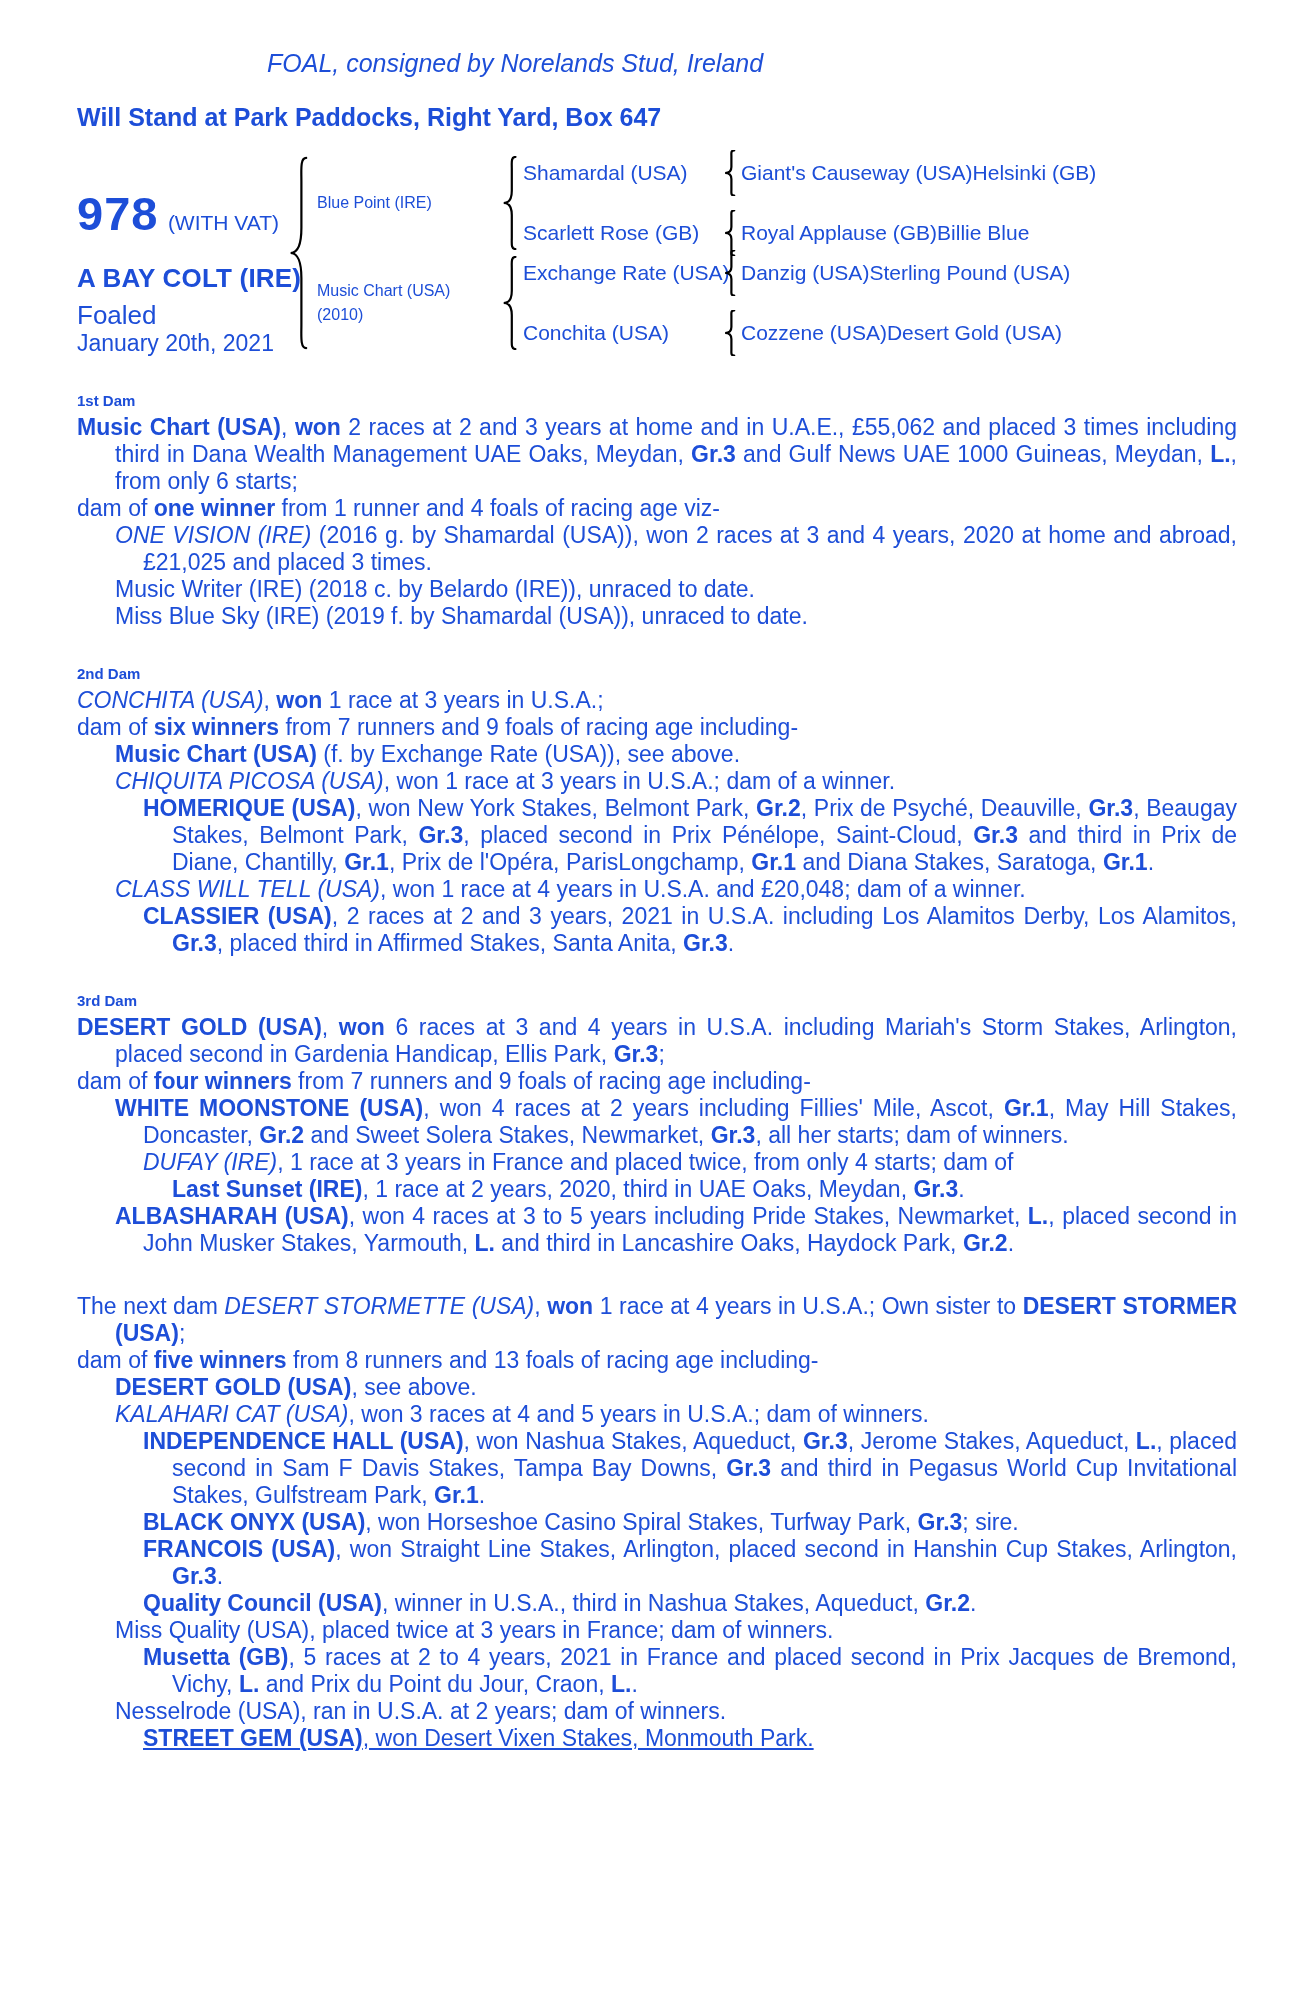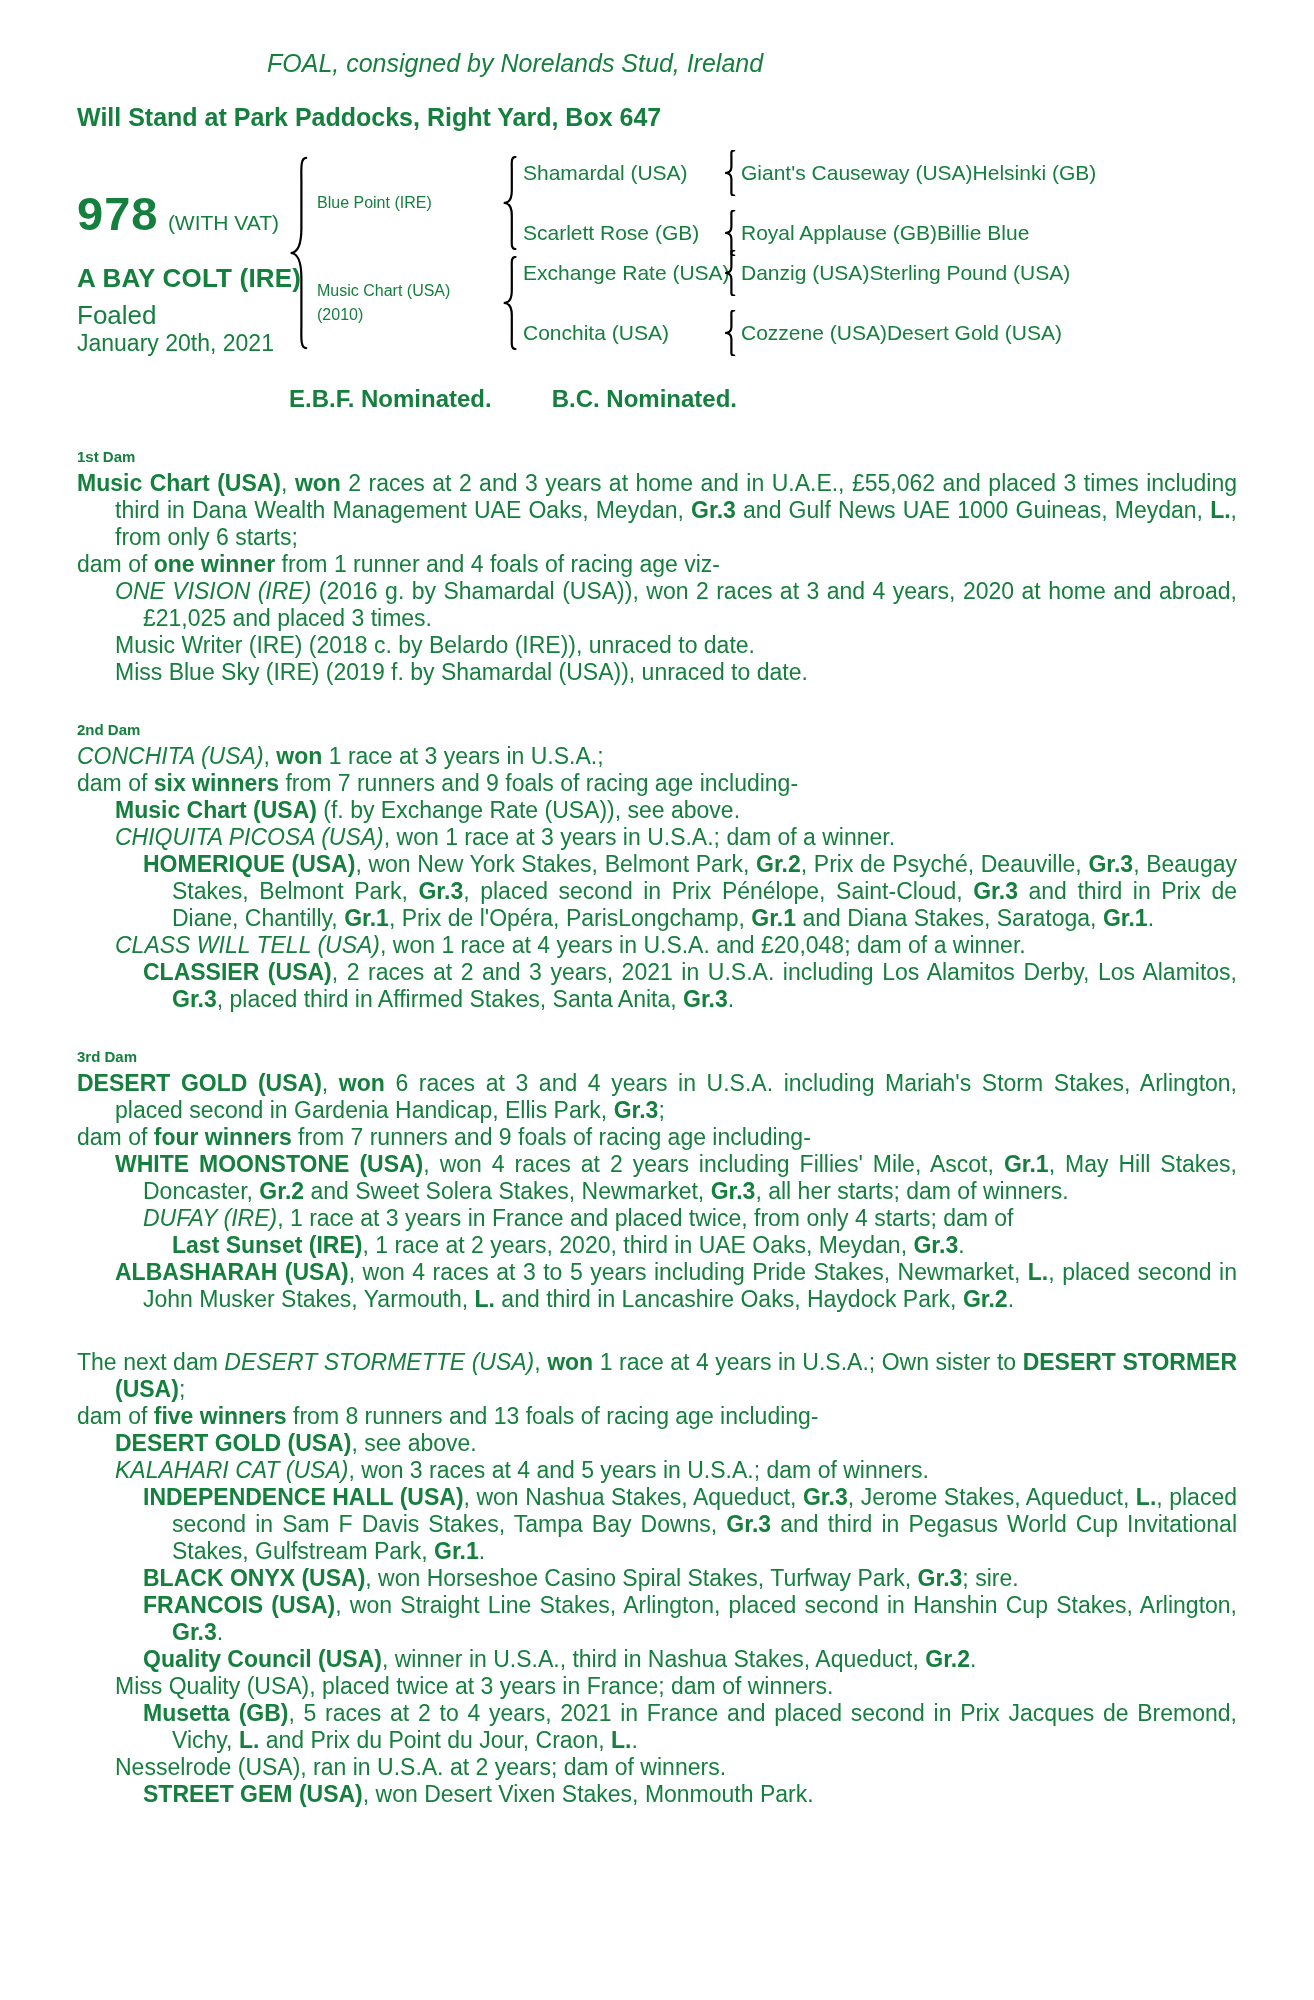--- a/index.html
+++ b/index.html
@@ -1,19 +1,19 @@
 <!DOCTYPE html>
 <html><head>
 <meta charset="utf-8">
 <style>
   html,body{margin:0;padding:0;background:#fff;}
   .page{
     position:relative;
     width:1314px;height:2000px;
-    background:#ffffff;color:#15803d;
+    background:#ffffff;color:#1d4ed8;
     box-sizing:border-box;
     padding:48px 77px 0 77px;
     overflow:hidden;
     font-family:"Liberation Sans", sans-serif;
   }
   
   .consign-title{
     font-style:italic;
     font-size:25px;line-height:30px;
     margin-left:190px;
@@ -152,24 +152,20 @@
               <div>Cozzene (USA)</div>
               <div>Desert Gold (USA)</div>
             </div>
           </div>
         </div>
       </div>
 
     </div>
   </div>
 
-  <div class="noms">
-    <span>E.B.F. Nominated.</span>
-    <span>B.C. Nominated.</span>
-  </div>
 
   <div class="catalogue-body">
       <div class="section">
         <div class="dam-heading">1st Dam</div>
         <p class="para" style="padding-left: 38px; text-indent: -38px;"><span class="b">Music Chart (USA)</span><span>, </span><span class="b">won</span><span> 2 races at 2 and 3 years at home and in U.A.E., £55,062 and placed 3 times including third in Dana Wealth Management UAE Oaks, Meydan, </span><span class="b">Gr.3</span><span> and Gulf News UAE 1000 Guineas, Meydan, </span><span class="b">L.</span><span>, from only 6 starts;</span></p>
         <p class="para" style="padding-left: 38px; text-indent: -38px;"><span>dam of </span><span class="b">one winner</span><span> from 1 runner and 4 foals of racing age viz-</span></p>
         <p class="para" style="padding-left: 66px; text-indent: -28px;"><span class="i">ONE VISION (IRE)</span><span> (2016 g. by Shamardal (USA)), won 2 races at 3 and 4 years, 2020 at home and abroad, £21,025 and placed 3 times.</span></p>
         <p class="para" style="padding-left: 66px; text-indent: -28px;"><span>Music Writer (IRE) (2018 c. by Belardo (IRE)), unraced to date.</span></p>
         <p class="para" style="padding-left: 66px; text-indent: -28px;"><span>Miss Blue Sky (IRE) (2019 f. by Shamardal (USA)), unraced to date.</span></p>
       </div>
@@ -197,17 +193,17 @@
         <p class="para" style="padding-left: 38px; text-indent: -38px;"><span>dam of </span><span class="b">five winners</span><span> from 8 runners and 13 foals of racing age including-</span></p>
         <p class="para" style="padding-left: 66px; text-indent: -28px;"><span class="b">DESERT GOLD (USA)</span><span>, see above.</span></p>
         <p class="para" style="padding-left: 66px; text-indent: -28px;"><span class="i">KALAHARI CAT (USA)</span><span>, won 3 races at 4 and 5 years in U.S.A.; dam of winners.</span></p>
         <p class="para" style="padding-left: 95px; text-indent: -29px;"><span class="b">INDEPENDENCE HALL (USA)</span><span>, won Nashua Stakes, Aqueduct, </span><span class="b">Gr.3</span><span>, Jerome Stakes, Aqueduct, </span><span class="b">L.</span><span>, placed second in Sam F Davis Stakes, Tampa Bay Downs, </span><span class="b">Gr.3</span><span> and third in Pegasus World Cup Invitational Stakes, Gulfstream Park, </span><span class="b">Gr.1</span><span>.</span></p>
         <p class="para" style="padding-left: 95px; text-indent: -29px;"><span class="b">BLACK ONYX (USA)</span><span>, won Horseshoe Casino Spiral Stakes, Turfway Park, </span><span class="b">Gr.3</span><span>; sire.</span></p>
         <p class="para" style="padding-left: 95px; text-indent: -29px;"><span class="b">FRANCOIS (USA)</span><span>, won Straight Line Stakes, Arlington, placed second in Hanshin Cup Stakes, Arlington, </span><span class="b">Gr.3</span><span>.</span></p>
         <p class="para" style="padding-left: 95px; text-indent: -29px;"><span class="b">Quality Council (USA)</span><span>, winner in U.S.A., third in Nashua Stakes, Aqueduct, </span><span class="b">Gr.2</span><span>.</span></p>
         <p class="para" style="padding-left: 66px; text-indent: -28px;"><span>Miss Quality (USA), placed twice at 3 years in France; dam of winners.</span></p>
         <p class="para" style="padding-left: 95px; text-indent: -29px;"><span class="b">Musetta (GB)</span><span>, 5 races at 2 to 4 years, 2021 in France and placed second in Prix Jacques de Bremond, Vichy, </span><span class="b">L.</span><span> and Prix du Point du Jour, Craon, </span><span class="b">L.</span><span>.</span></p>
         <p class="para" style="padding-left: 66px; text-indent: -28px;"><span>Nesselrode (USA), ran in U.S.A. at 2 years; dam of winners.</span></p>
-        <p class="para" style="padding-left: 95px; text-indent: -29px;"><span class="b">STREET GEM (USA)</span><span>, won Desert Vixen Stakes, Monmouth Park.</span></p>
+        <p class="para" style="padding-left: 95px; text-indent: -29px; text-decoration: underline;"><span class="b">STREET GEM (USA)</span><span>, won Desert Vixen Stakes, Monmouth Park.</span></p>
       </div>
     </div>
 
 </div>
 
 </body></html>

